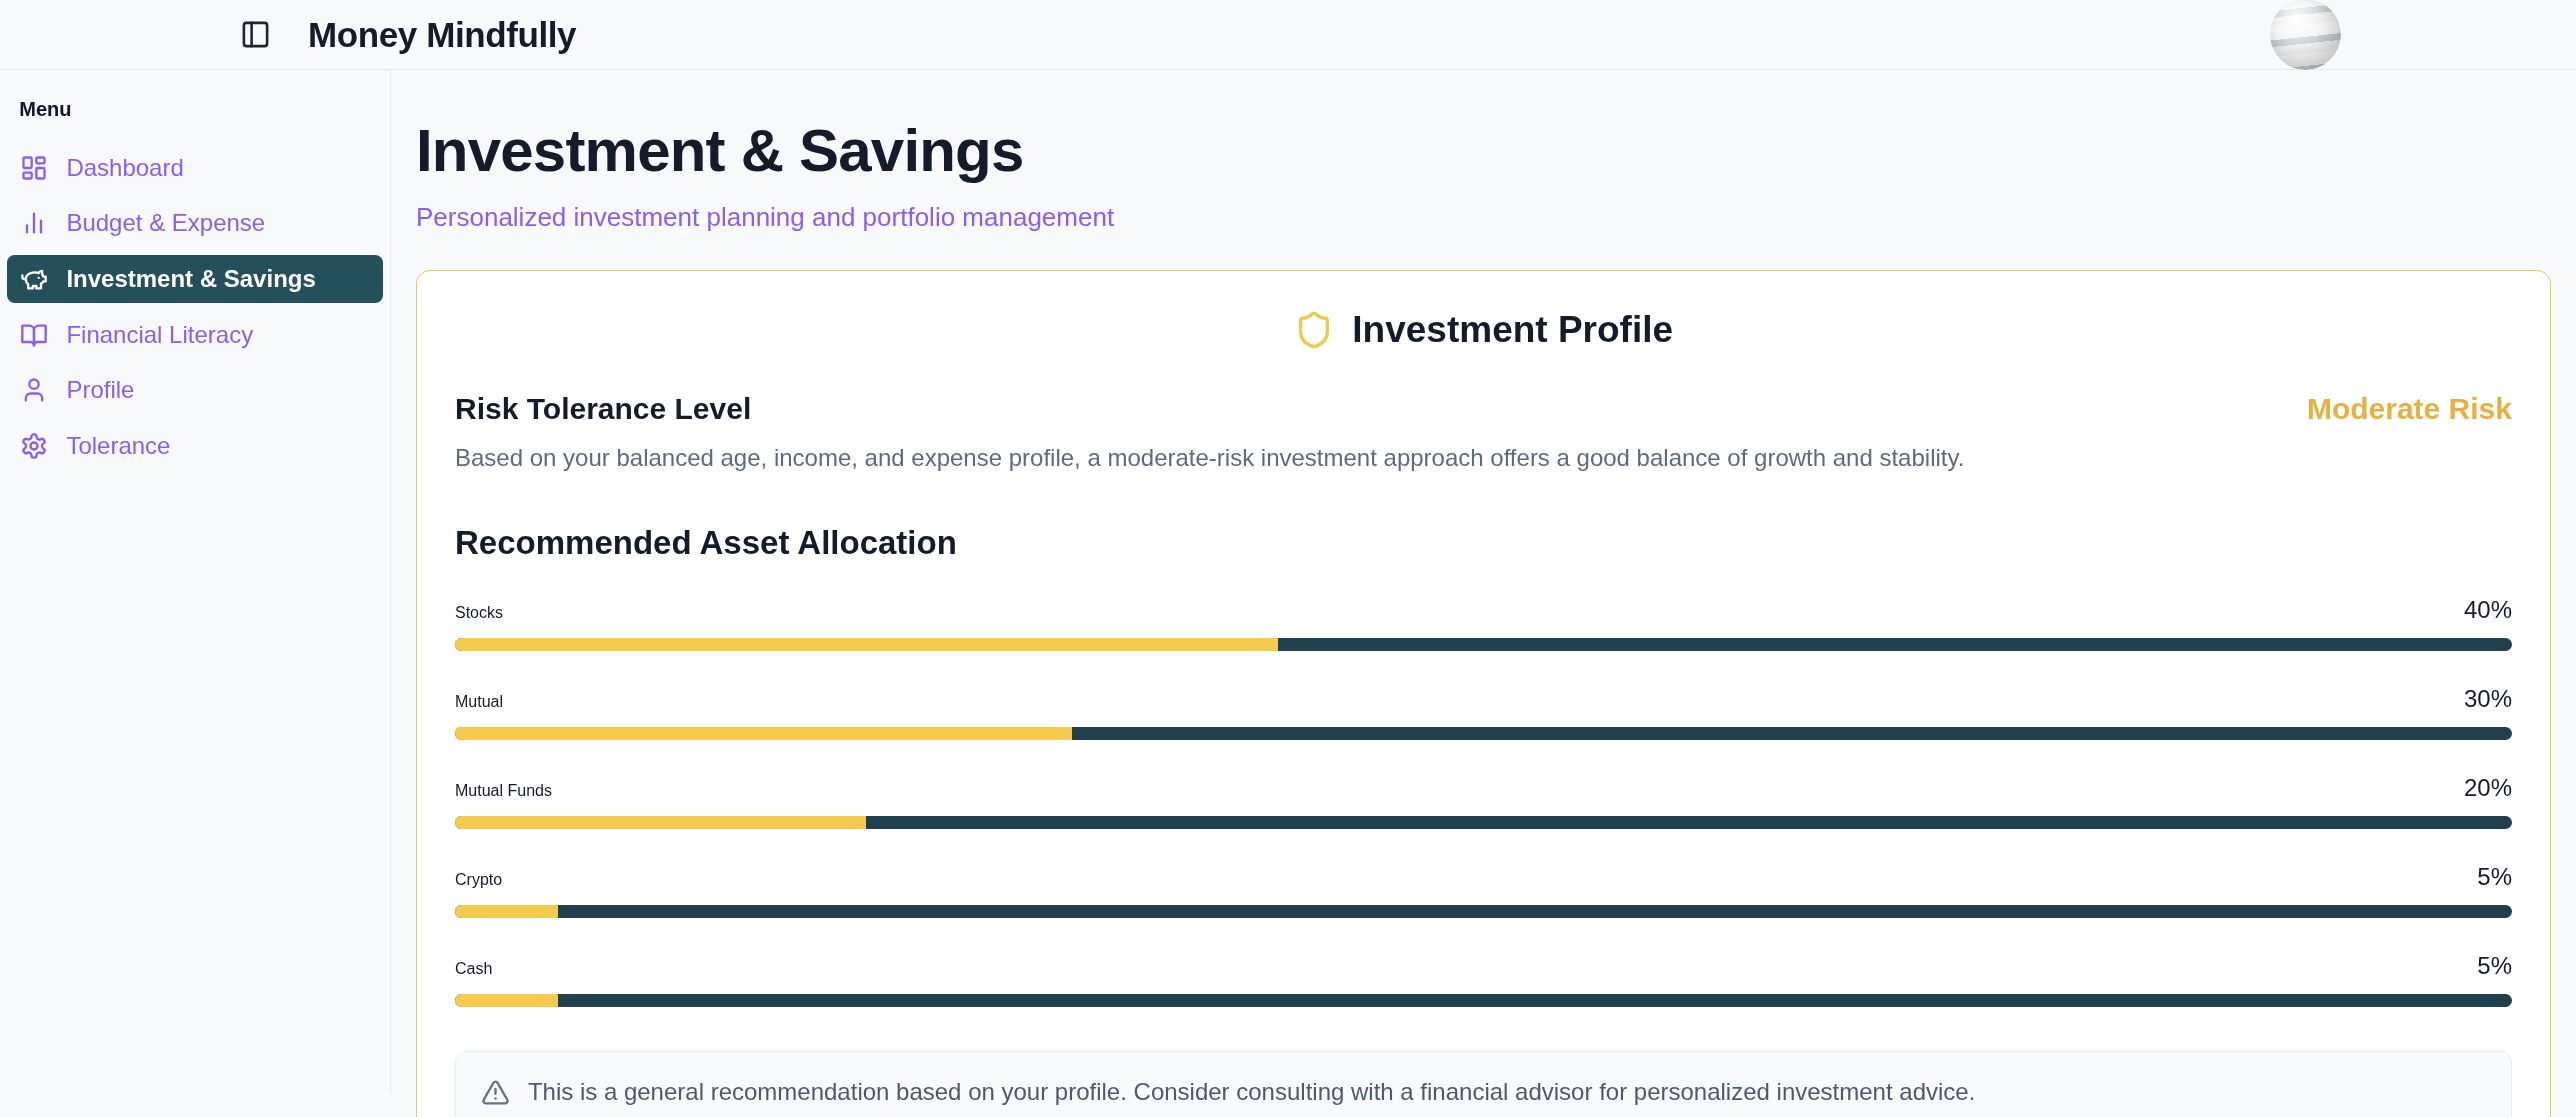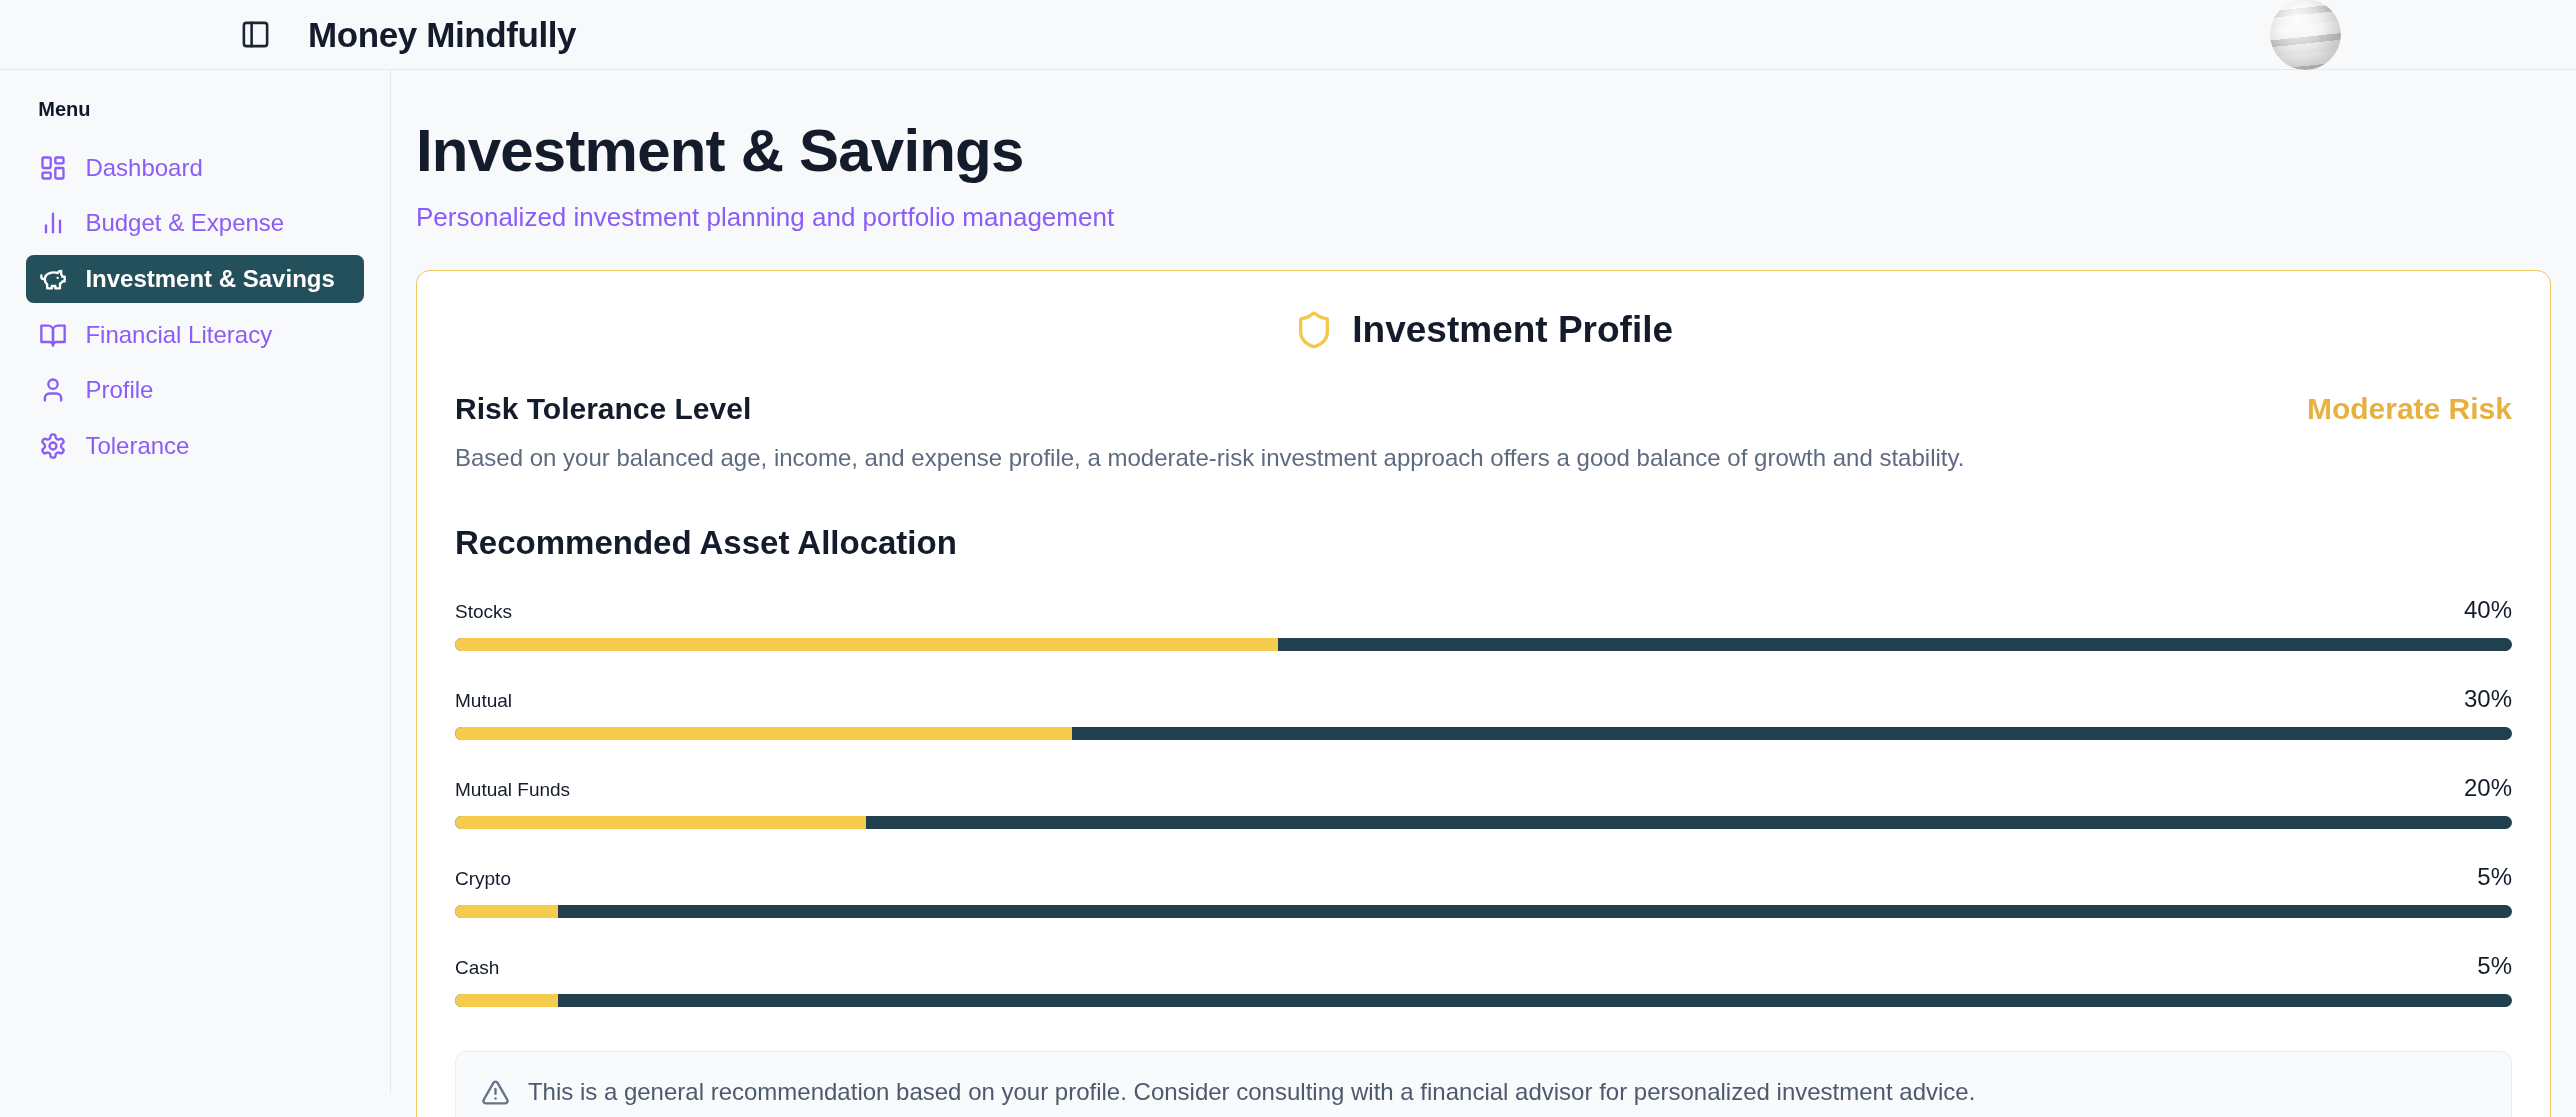--- a/index.html
+++ b/index.html
@@ -41,21 +41,21 @@
     cursor:pointer;
   }
 
   
   .layout { display:flex; height:1024px; }
 
   
   .sidebar {
     width:391px; flex:0 0 391px;
     border-right:1.5px solid #e6e9ee;
-    padding:23px 26px 0;
+    padding:23px 7px 0;
   }
   .menu-label {
     font-size:20px; font-weight:700; color:#10192a;
     margin:4.6px 0 23px 12.3px;
   }
   .nav-item {
     display:flex; align-items:center; gap:18.4px;
     padding:10px 13px; border-radius:7.7px; margin-bottom:7.7px;
     font-size:24px; color:#8b5cf6; cursor:pointer;
   }
@@ -81,21 +81,21 @@
 
   .risk-row { display:flex; justify-content:space-between; align-items:flex-end; margin-top:41px; }
   .risk-heading { font-size:30px; font-weight:700; color:#141c2c; }
   .risk-level { font-size:30px; font-weight:700; color:#e6b13e; }
   .risk-desc { font-size:24px; color:#5d6b80; margin-top:15.3px; line-height:1.4; }
 
   .alloc-heading { font-size:33px; font-weight:700; color:#141c2c; margin-top:49px; }
 
   .alloc-row { margin-top:34px; }
   .alloc-label-row { display:flex; justify-content:space-between; align-items:baseline; }
-  .alloc-name { font-size:19px; color:#141c2c; }
+  .alloc-name { font-size:16px; color:#141c2c; }
   .alloc-pct { font-size:24px; font-weight:500; color:#141c2c; }
   .alloc-bar {
     margin-top:14px; height:13px; border-radius:7.7px;
     background:#20404d; overflow:hidden;
   }
   .alloc-fill { height:100%; background:#f5cb4d; }
 
   .note-box {
     margin-top:44px;
     background:#f8fafc;

